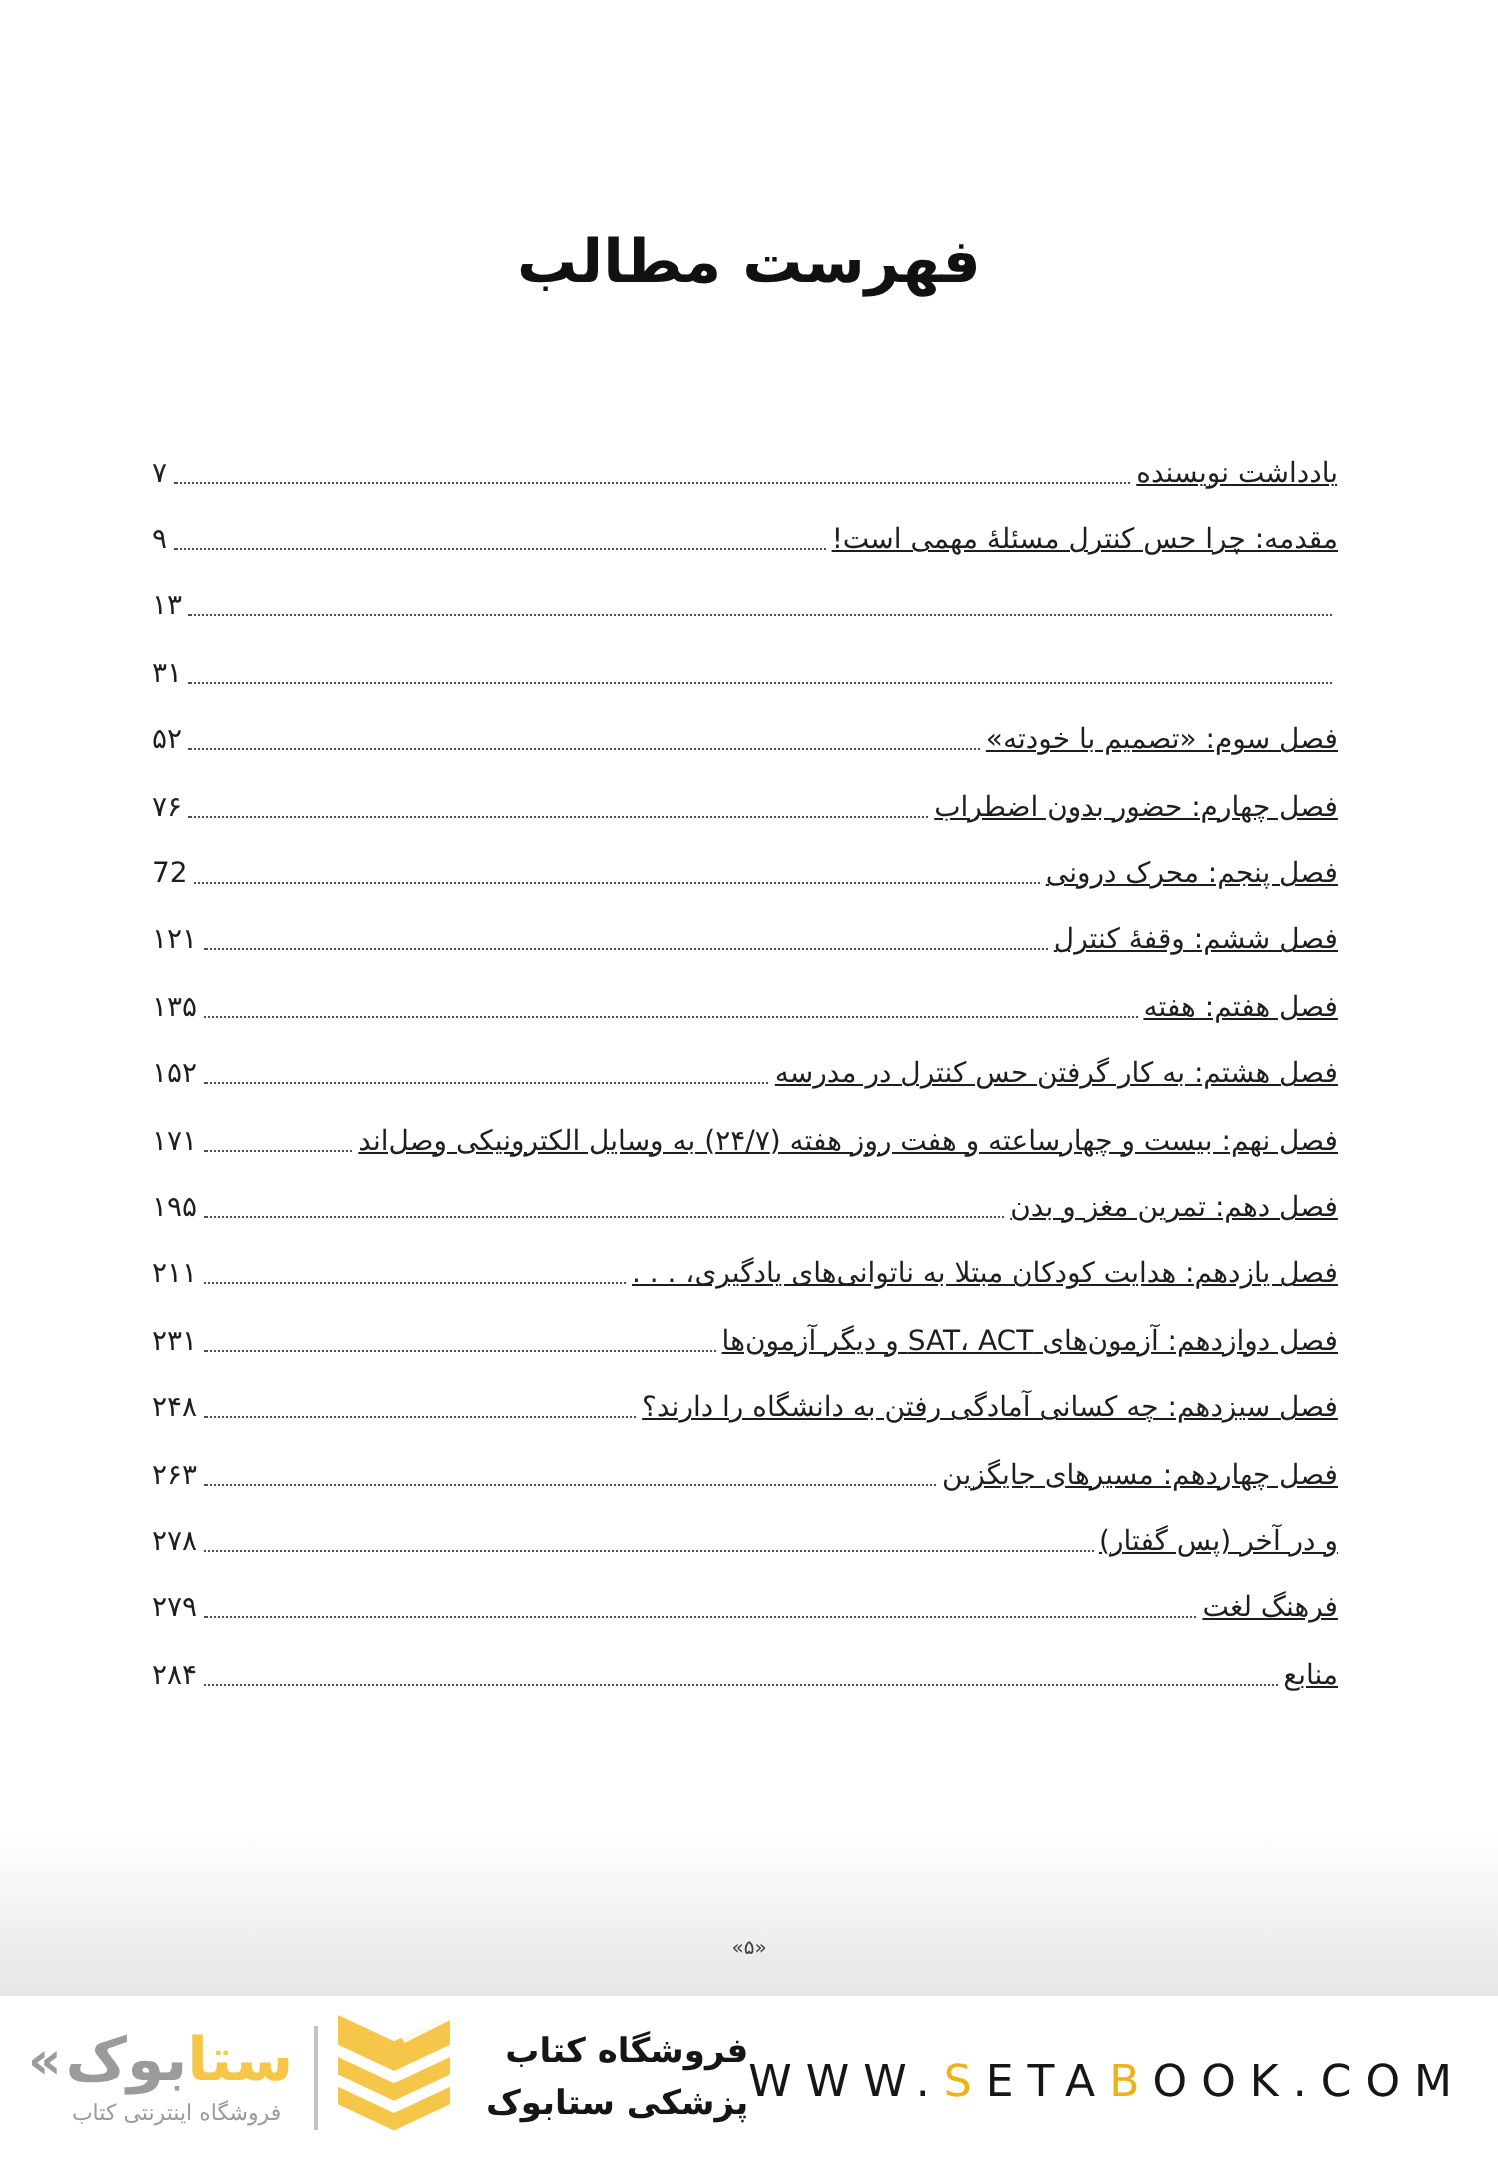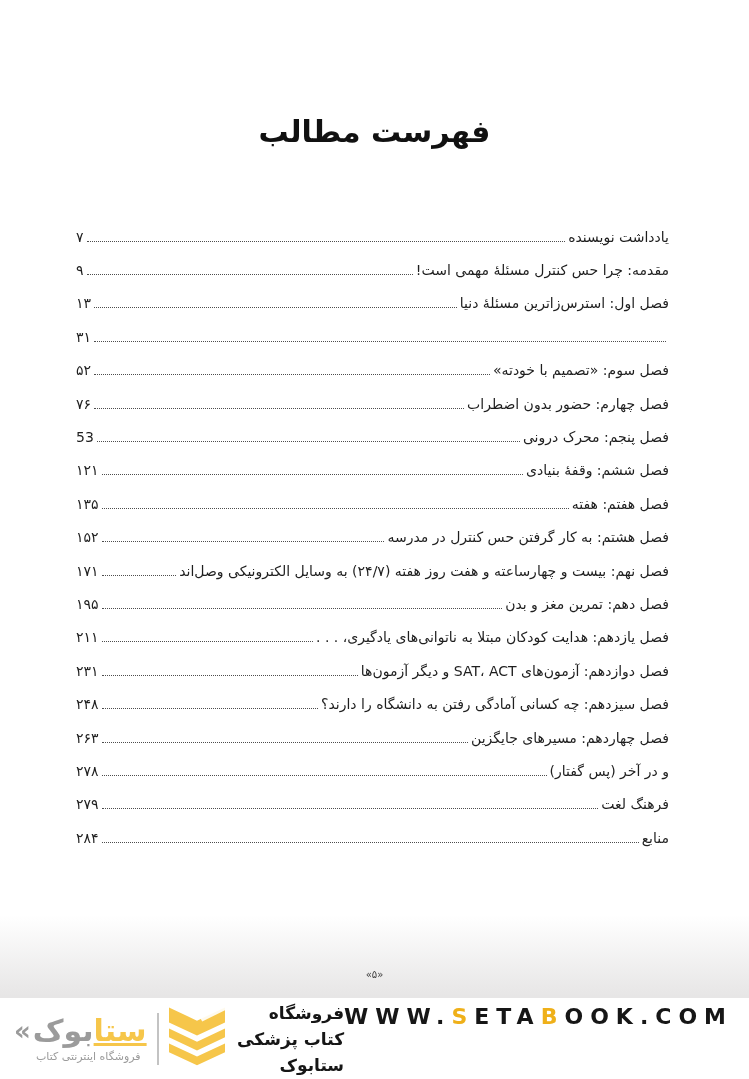--- a/index.html
+++ b/index.html
@@ -33,21 +33,21 @@
     direction: rtl;
     margin: 64px 80px 0 76px;
     color: #1e1e1e;
   }
   .toc-row {
     display: flex;
     align-items: center;
     height: 33.4px;
     font-size: 14px;
   }
-  .toc-label { white-space: nowrap; }
+  .toc-label { white-space: nowrap; text-decoration: underline; }
   .toc-dots {
     flex: 1 1 16px;
     min-width: 10px;
     height: 0;
     border-bottom: 1.7px dotted #4d4d4d;
     margin: 9px 3px 0 3px;
   }
   .toc-page-num { white-space: nowrap; }
   .folio {
     position: absolute;
@@ -77,21 +77,21 @@
   .wordmark {
     display: flex;
     align-items: center;
     direction: ltr;
     font-size: 30px;
     font-weight: bold;
     line-height: 34px;
   }
   .wm-guillemet { color: #9b9b9b; font-size: 26px; margin-right: 2px; }
   .wm-gray  { color: #9b9b9b; }
-  .wm-yellow{ color: #f6c64a; text-decoration: underline; }
+  .wm-yellow{ color: #f6c64a; }
   .logo-tagline {
     direction: rtl;
     color: #9b9b9b;
     font-size: 11px;
     margin-top: 2px;
     letter-spacing: 0.5px;
     margin-left: 16px;
   }
   .logo-divider { width: 2px; height: 52px; background: #c3c3c3; }
   .chevron-emblem { display: block; }
@@ -103,25 +103,25 @@
   .store-name {
     direction: rtl;
     font-size: 17px;
     font-weight: bold;
     color: #161616;
     line-height: 26px;
   }
   .site-url {
     direction: ltr;
     font-size: 22px;
-    font-weight: bold;
+    font-weight: normal;
     color: #161616;
     letter-spacing: 7px;
     line-height: 30px;
-    margin-top: 2px;
+    margin-top: 14px;
     white-space: nowrap;
   }
 </style>
 </head>
 <body>
 
 <div class="canvas">
 
   <div class="doc-page">
     <h1 class="page-title">فهرست مطالب</h1>
@@ -132,21 +132,20 @@
     <span class="toc-page-num">۷</span>
   </div>
 
   <div class="toc-row">
     <span class="toc-label">مقدمه: چرا حس کنترل مسئلهٔ مهمی است!</span>
     <span class="toc-dots"></span>
     <span class="toc-page-num">۹</span>
   </div>
 
   <div class="toc-row">
-    <span class="toc-label">فصل اول: استرس‌زاترین مسئلهٔ دنیا</span>
     <span class="toc-dots"></span>
     <span class="toc-page-num">۱۳</span>
   </div>
 
   <div class="toc-row">
     <span class="toc-dots"></span>
     <span class="toc-page-num">۳۱</span>
   </div>
 
   <div class="toc-row">
@@ -157,25 +156,25 @@
 
   <div class="toc-row">
     <span class="toc-label">فصل چهارم: حضور بدون اضطراب</span>
     <span class="toc-dots"></span>
     <span class="toc-page-num">۷۶</span>
   </div>
 
   <div class="toc-row">
     <span class="toc-label">فصل پنجم: محرک درونی</span>
     <span class="toc-dots"></span>
-    <span class="toc-page-num">53</span>
-  </div>
-
-  <div class="toc-row">
-    <span class="toc-label">فصل ششم: وقفهٔ بنیادی</span>
+    <span class="toc-page-num">72</span>
+  </div>
+
+  <div class="toc-row">
+    <span class="toc-label">فصل ششم: وقفهٔ کنترل</span>
     <span class="toc-dots"></span>
     <span class="toc-page-num">۱۲۱</span>
   </div>
 
   <div class="toc-row">
     <span class="toc-label">فصل هفتم: هفته</span>
     <span class="toc-dots"></span>
     <span class="toc-page-num">۱۳۵</span>
   </div>
 

